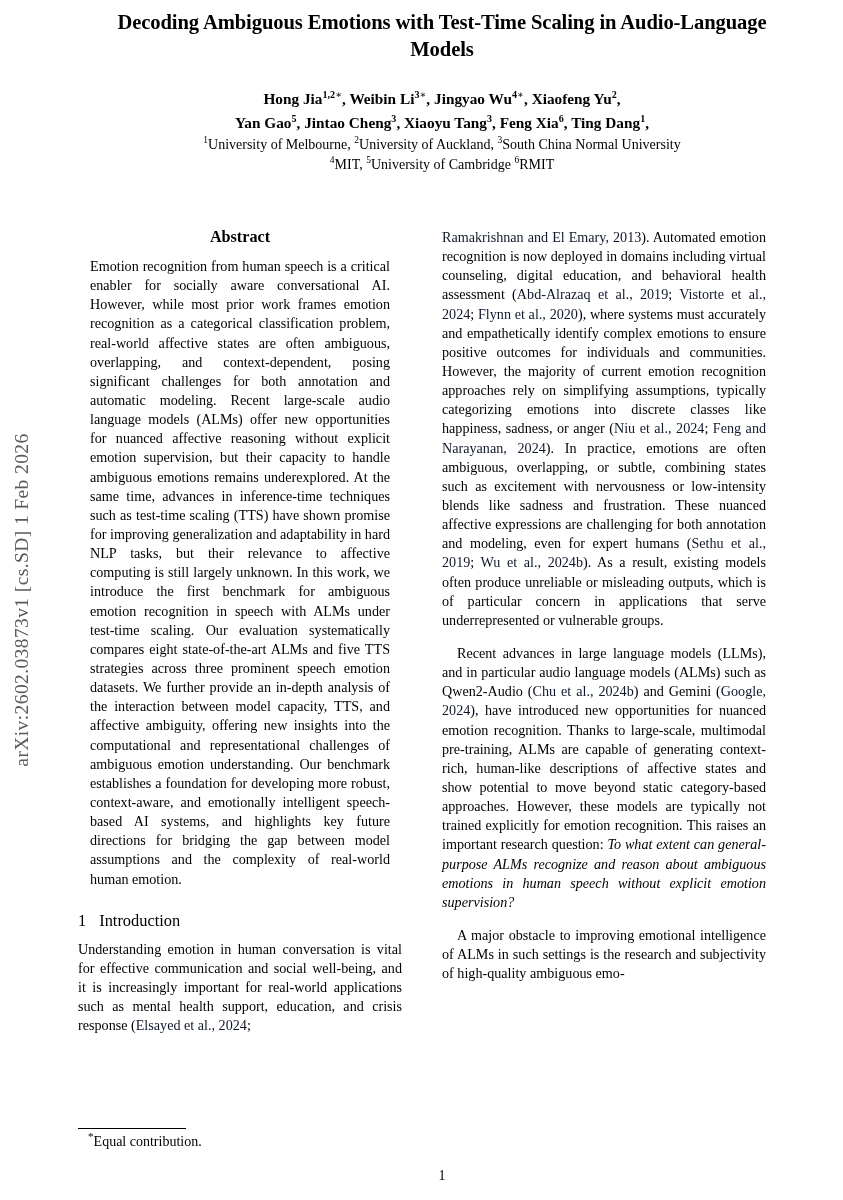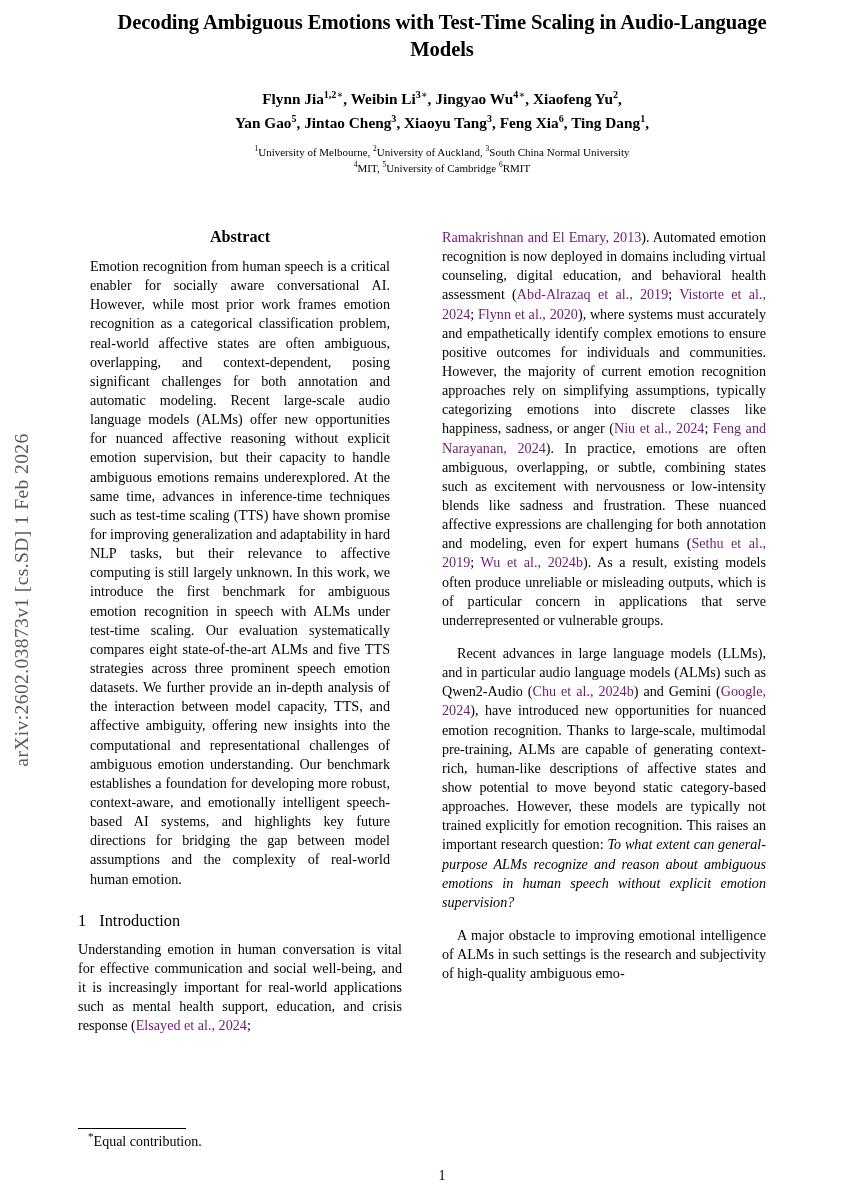--- a/index.html
+++ b/index.html
@@ -74,23 +74,22 @@
     font-weight: bold;
     vertical-align: super;
     line-height: 0;
   }
   .authors .star {
     font-weight: normal;
   }
 
   
   .affils {
-    margin-top: 9px;
-    text-align: center;
-    font-size: 11px;
+    text-align: center;
+    font-size: 14px;
     line-height: 1.46;
   }
   .affils sup {
     font-size: 0.68em;
     vertical-align: super;
     line-height: 0;
   }
 
   
   .cols {
@@ -132,21 +131,21 @@
   }
 
   .section-head {
     font-size: 16.4px;
     font-weight: normal;
     margin: 22px 0 9px 0;
   }
   .section-head .num { margin-right: 13px; }
 
   a.cite, .cite {
-    color: #701a75;
+    color: #0f172a;
     text-decoration: none;
   }
   .ital { font-style: italic; }
 
   
   .footnote-wrap {
     position: absolute;
     left: 0px;
     top: 1128px;
     width: 324px;
@@ -180,21 +179,21 @@
 <div class="page">
 
   <div class="arxiv-stamp">arXiv:2602.03873v1  [cs.SD]  1 Feb 2026</div>
 
   <div class="content">
 
     <h1 class="title">Decoding Ambiguous Emotions with Test-Time Scaling in Audio-Language Models</h1>
 
     <div class="authors">
       <div>
-        <span><span>Flynn Jia</span><sup><span>1,2</span><span class="star">∗</span></sup>,</span>
+        <span><span>Hong Jia</span><sup><span>1,2</span><span class="star">∗</span></sup>,</span>
         <span><span>Weibin Li</span><sup><span>3</span><span class="star">∗</span></sup>,</span>
         <span><span>Jingyao Wu</span><sup><span>4</span><span class="star">∗</span></sup>,</span>
         <span><span>Xiaofeng Yu</span><sup><span>2</span></sup>,</span>
       </div>
       <div>
         <span><span>Yan Gao</span><sup><span>5</span></sup>,</span>
         <span><span>Jintao Cheng</span><sup><span>3</span></sup>,</span>
         <span><span>Xiaoyu Tang</span><sup><span>3</span></sup>,</span>
         <span><span>Feng Xia</span><sup><span>6</span></sup>,</span>
         <span><span>Ting Dang</span><sup><span>1</span></sup>,</span>

